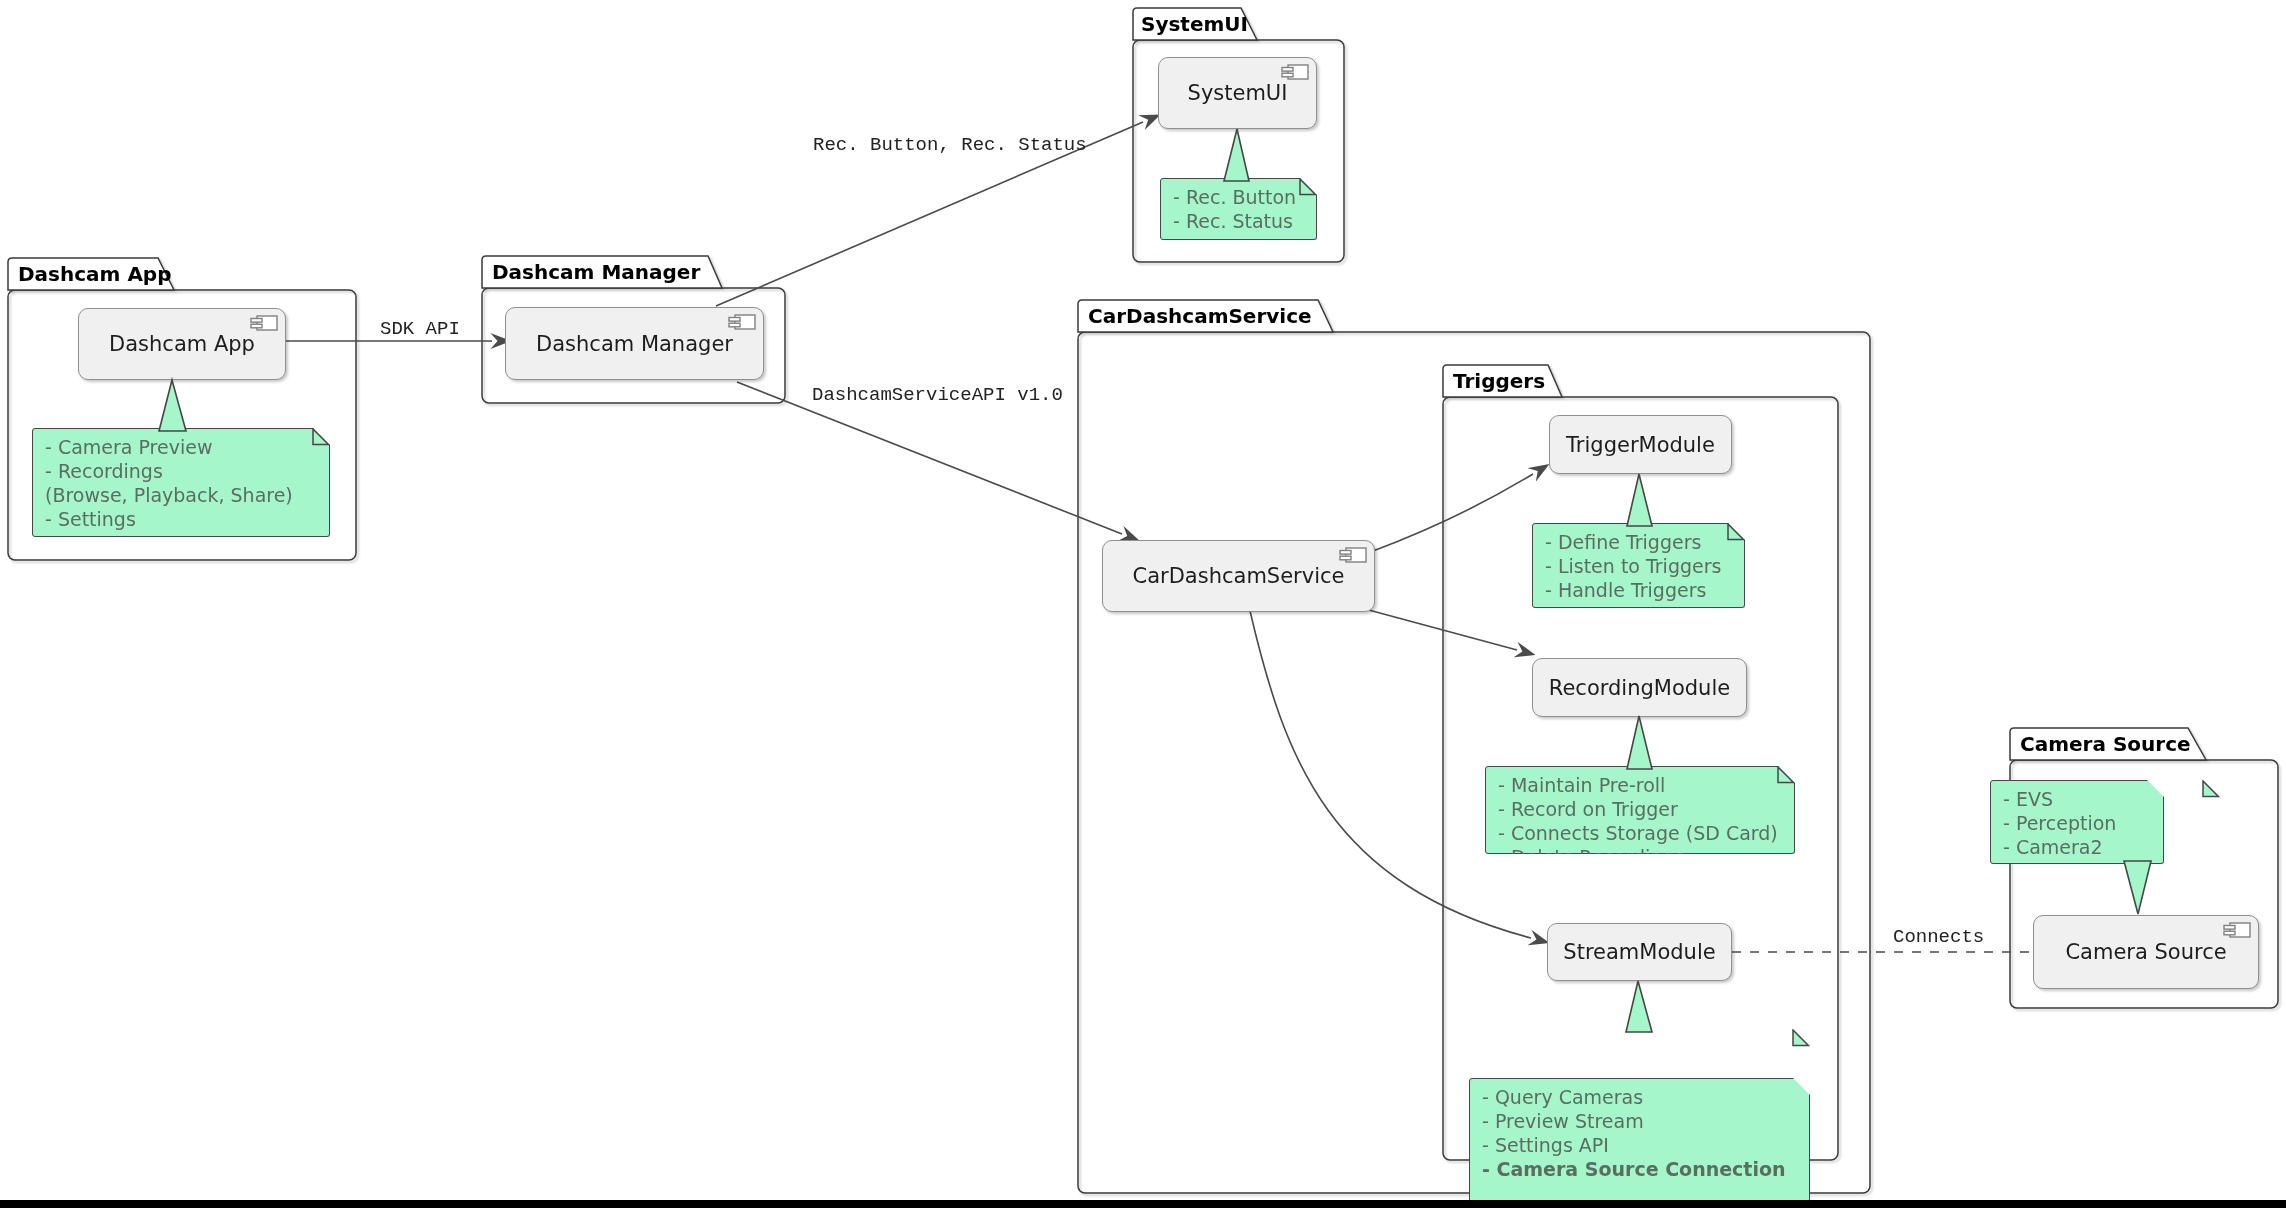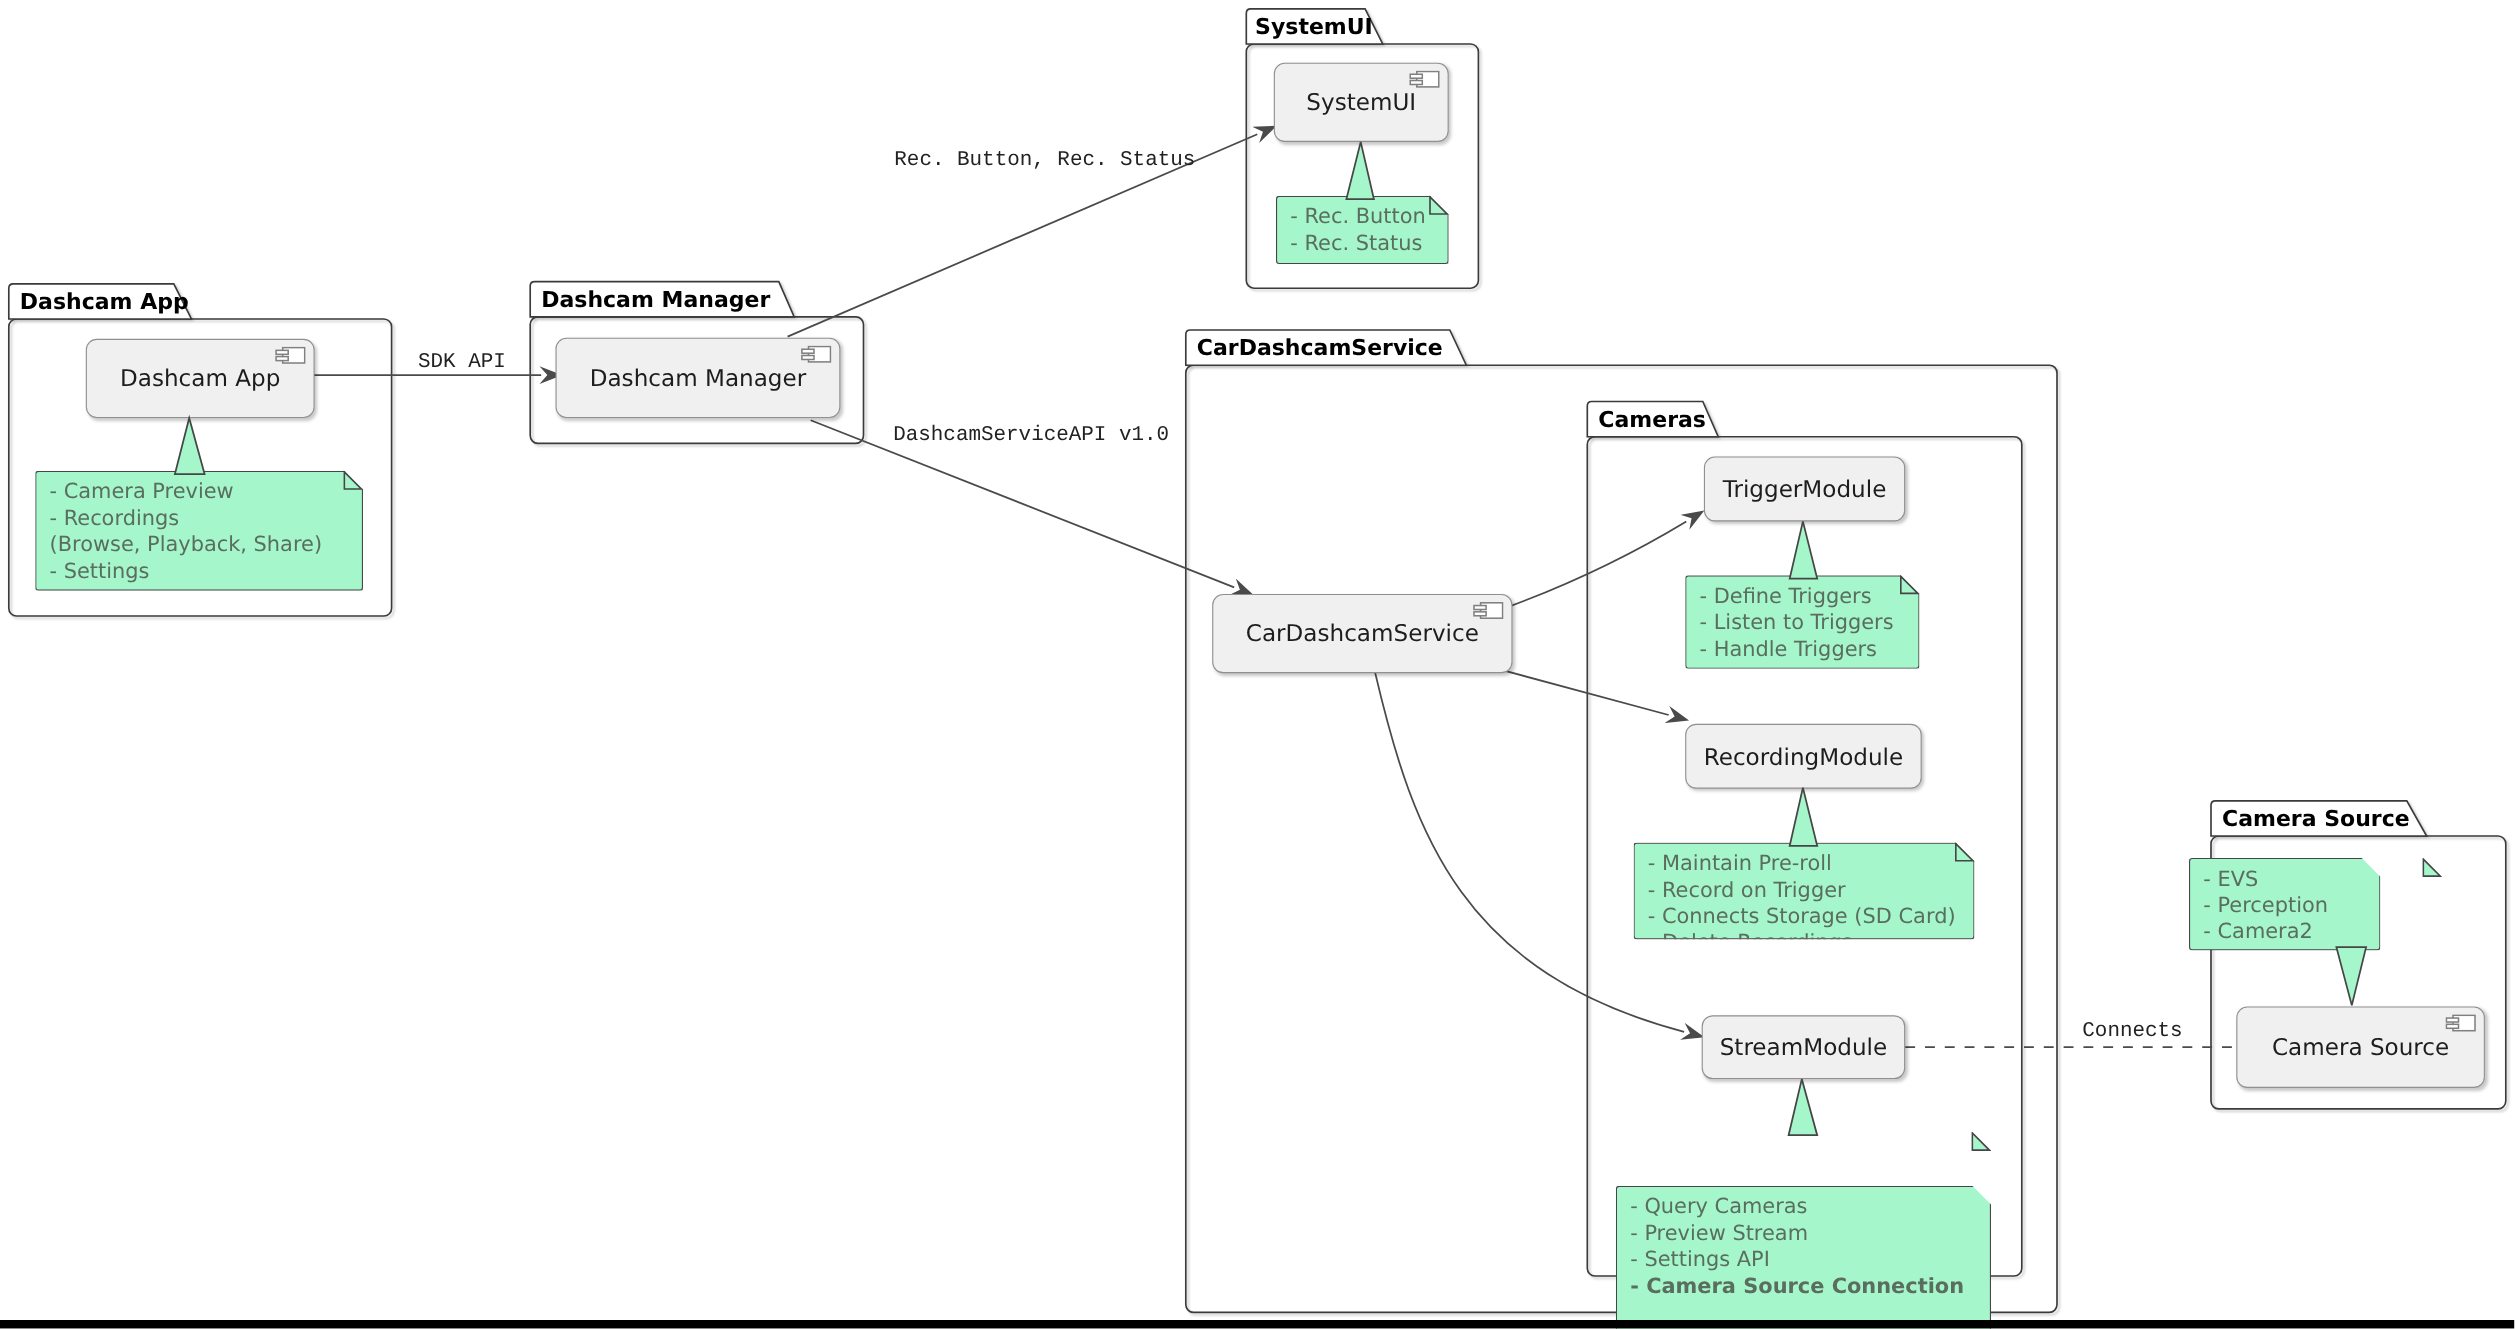--- a/index.html
+++ b/index.html
@@ -85,21 +85,21 @@
       <path d="M1365 609 L1517 650" marker-end="url(#arrow)"></path>
       <path d="M1250 611 C1285 760, 1330 885, 1531 938" marker-end="url(#arrow)"></path>
       <path d="M1732 952 L2031 952" stroke-dasharray="9 9"></path>
     </g>
   </svg>
 
   <div class="pkg-title" style="left:18px;top:262px">Dashcam App</div>
   <div class="pkg-title" style="left:492px;top:260px">Dashcam Manager</div>
   <div class="pkg-title" style="left:1141px;top:12px">SystemUI</div>
   <div class="pkg-title" style="left:1088px;top:304px">CarDashcamService</div>
-  <div class="pkg-title" style="left:1453px;top:369px">Cameras</div>
+  <div class="pkg-title" style="left:1453px;top:369px">Triggers</div>
   <div class="pkg-title" style="left:2020px;top:732px">Camera Source</div>
 
   <div class="component" style="left:78px;top:308px;width:206px;height:70px">
     <svg class="comp-icon" width="28" height="20" viewBox="0 0 28 20">
       <rect x="7" y="1" width="20" height="14" fill="#ffffff" stroke="#808080" stroke-width="1.4"></rect>
       <rect x="1" y="3.5" width="11" height="3.6" fill="#ffffff" stroke="#808080" stroke-width="1.4"></rect>
       <rect x="1" y="9.2" width="11" height="3.6" fill="#ffffff" stroke="#808080" stroke-width="1.4"></rect>
     </svg>
     <span class="label">Dashcam App</span>
   </div>

